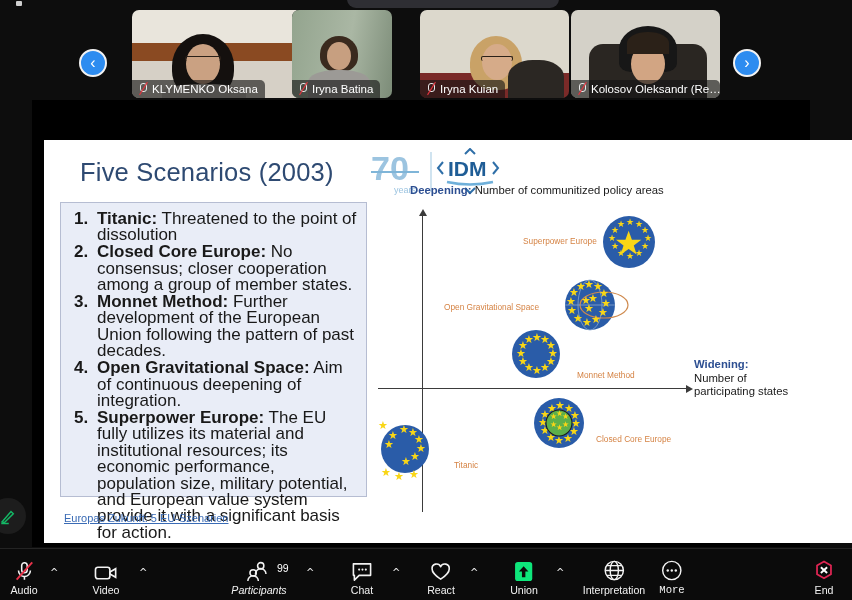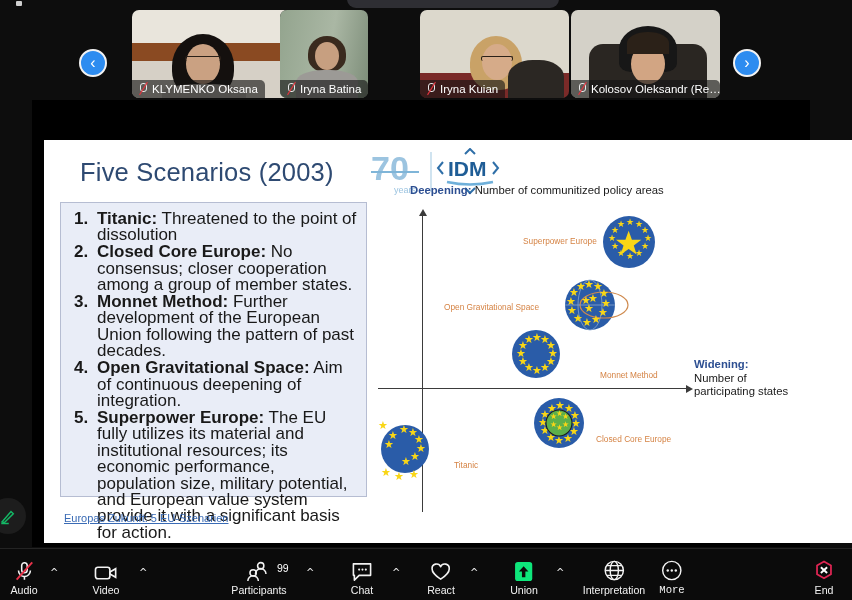--- a/index.html
+++ b/index.html
@@ -206,21 +206,21 @@
         <div class="face" style="left:54px;top:34px;width:34px;height:40px;background:#caa182;"></div>
         <div class="glasses" style="left:53px;top:46px;width:36px;"></div>
         <div class="torso" style="left:30px;top:74px;width:84px;height:20px;background:#b9b3ab;"></div>
       </div>
       <div class="name">
         <span class="mutemic"></span>
         <span>KLYMENKO Oksana</span>
       </div>
     </div>
 
-    <div class="tile" style="left:280px;width:88px;">
+    <div class="tile" style="left:292px;width:100px;">
       <div class="bg" style="background:linear-gradient(100deg,#93a48e 0%,#aab7a4 55%,#7c8c78 100%);">
         <div class="hair" style="left:28px;top:26px;width:38px;height:36px;background:#3a2a1e;"></div>
         <div class="face" style="left:35px;top:32px;width:24px;height:28px;background:#c79f80;"></div>
         <div class="torso" style="left:16px;top:60px;width:62px;height:28px;background:#9c9a96;"></div>
       </div>
       <div class="name">
         <span class="mutemic"></span>
         <span>Iryna Batina</span>
       </div>
     </div>
@@ -352,21 +352,21 @@
                 <text x="4" y="29">★</text>
               <text x="7" y="20">★</text>
                 <text x="14" y="14">★</text>
               <text x="19" y="28">★</text>
                 <text x="26" y="26">★</text>
               <text x="22" y="36">★</text>
             </g>
           </svg>
         </div>
 
-        <div class="pt-label" style="left:193px;top:208px;margin-left:23px;">Monnet Method</div>
+        <div class="pt-label" style="left:193px;top:208px;">Monnet Method</div>
         <div class="eu" style="left:128px;top:168px;width:48px;height:48px;">
           <div class="disc"></div>
           <svg viewBox="0 0 48 48" width="48" height="48" style="position:absolute;inset:0;">
             <g fill="#f9d616" font-size="11">
               <text x="20" y="11">★</text>
                 <text x="28" y="13">★</text>
               <text x="34" y="19">★</text>
                 <text x="36" y="27">★</text>
               <text x="34" y="35">★</text>
                 <text x="28" y="41">★</text>
@@ -463,21 +463,21 @@
       <div class="tb-ico">
         <svg viewBox="0 0 26 18" width="25" height="18">
           <rect x="2" y="3" width="15" height="12" rx="2.5" fill="none" stroke="#f2f2f2" stroke-width="1.7"></rect>
           <path d="M17 8 L23 4.5 V13.5 L17 10 Z" fill="none" stroke="#f2f2f2" stroke-width="1.7"></path>
         </svg>
       </div>
       <div class="tb-lab">Video</div>
     </div>
     <span class="caret" style="left:139px;">^</span>
 
-    <div class="tb-item" style="left:259px;transform:translateX(-50%);">
+    <div class="tb-item" style="left:259px;transform:translateX(-50%);font-style:italic;">
       <div class="tb-ico">
         <svg viewBox="0 0 26 22" width="25" height="21">
           <circle cx="15" cy="5" r="3.3" fill="none" stroke="#f2f2f2" stroke-width="1.6"></circle>
           <path d="M9.5 13.5a5.5 5.5 0 0 1 11 0" fill="none" stroke="#f2f2f2" stroke-width="1.6"></path>
           <circle cx="7" cy="12.5" r="3.3" fill="none" stroke="#f2f2f2" stroke-width="1.6"></circle>
           <path d="M1.5 21a5.5 5.5 0 0 1 11 0" fill="none" stroke="#f2f2f2" stroke-width="1.6"></path>
         </svg>
       </div>
       <div class="tb-lab">Participants</div>
     </div>

